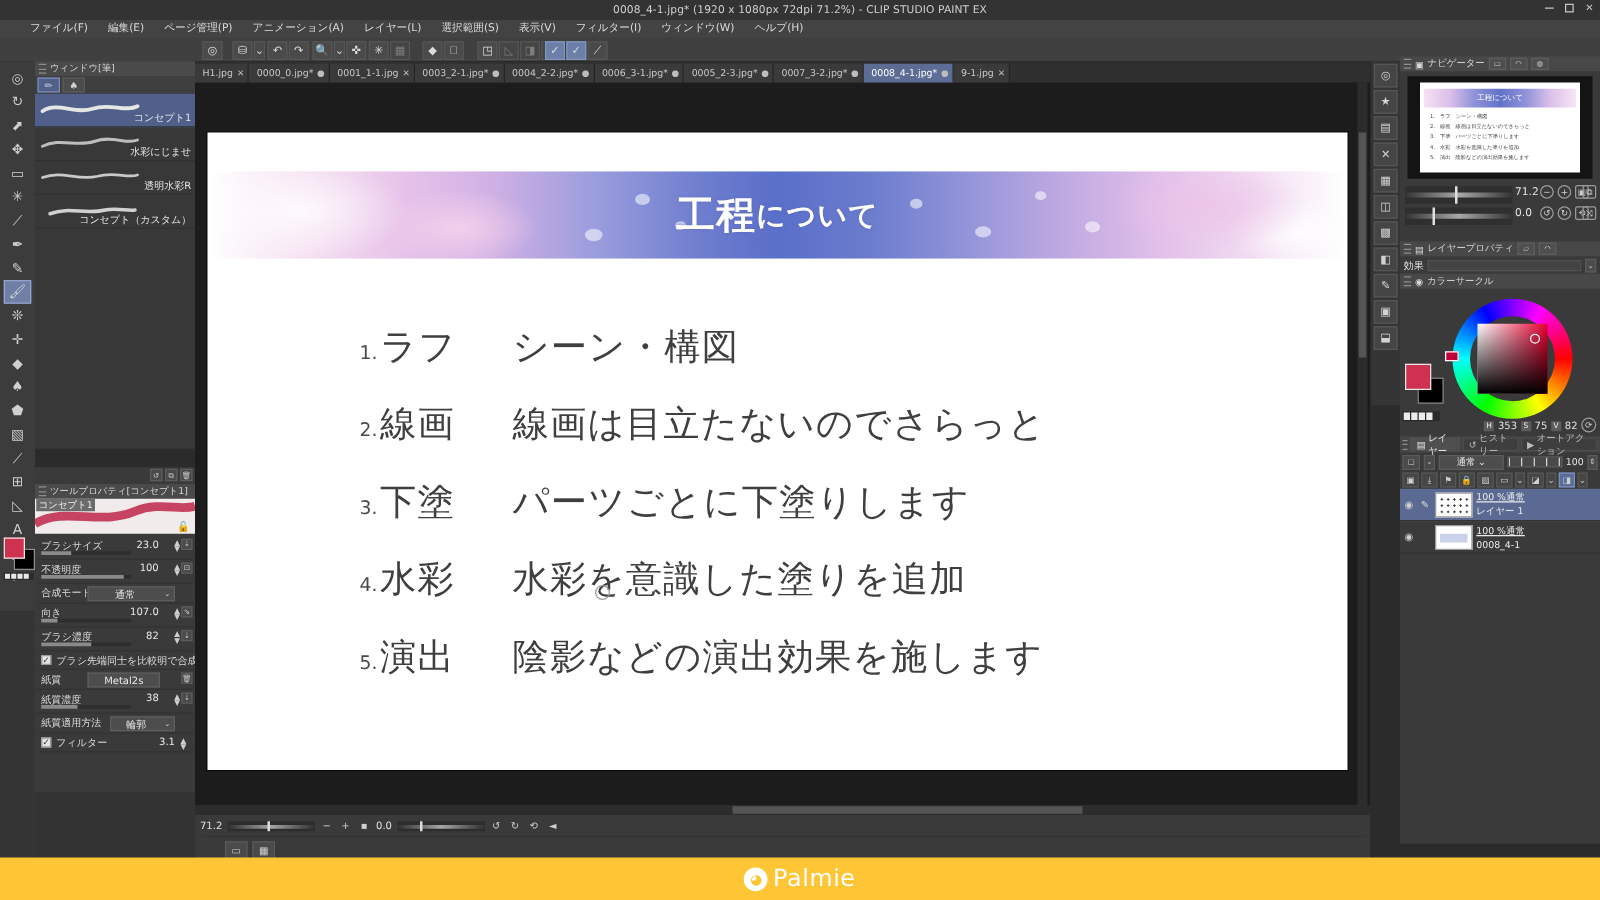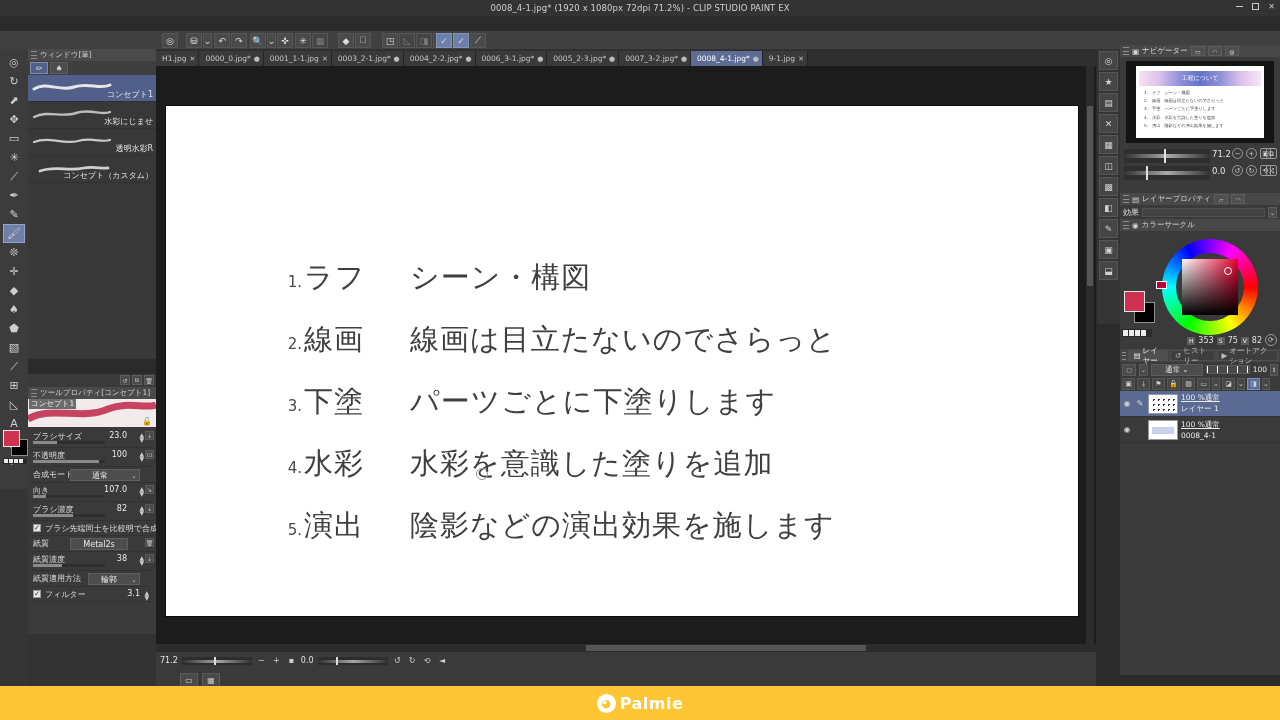--- a/index.html
+++ b/index.html
@@ -256,21 +256,21 @@
                  display:flex; align-items:center; gap:4px; padding-left:24px; }
   .bt { width:18px; height:15px; background:#4a4a4a; border:1px solid #5a5a5a; display:flex;
         align-items:center; justify-content:center; font-size:8px; color:#d0d0d0; }
 
   
   .palmiebar { position:absolute; left:0; top:686px; width:1280px; height:34px; background:#fec534;
                display:flex; align-items:center; justify-content:center; gap:5px; }
   .palmie-logo { display:flex; align-items:center; gap:4px; }
   .palmie-cat { width:19px; height:19px; border-radius:50%; background:#ffffff;
                 display:flex; align-items:center; justify-content:center; font-size:11px; color:#fec534; }
-  .palmie-text { font-size:16px; font-weight:700; color:#ffffff; letter-spacing:.5px;text-align:right; }
+  .palmie-text { font-size:19px; font-weight:400; color:#ffffff; letter-spacing:.5px;text-align:right; }
   .leftstrip { position:absolute; left:0; top:489px; width:28px; height:197px; background:#353535; }
   .darkfill { position:absolute; left:28px; top:634px; width:128px; height:52px; background:#333; }
 </style>
 </head>
 <body>
 
 <div id="app">
 
   <div class="titlebar">
     <div class="title">0008_4-1.jpg* (1920 x 1080px 72dpi 71.2%) - CLIP STUDIO PAINT EX</div>
@@ -278,20 +278,32 @@
       <div class="winbtn">
           <span class="dash"></span>
         </div>
       <div class="winbtn">
           <span class="sq"></span>
         </div>
       <div class="winbtn">✕</div>
     </div>
   </div>
 
+  <div class="menubar">
+    <div class="menuitem">ファイル(F)</div>
+    <div class="menuitem">編集(E)</div>
+    <div class="menuitem">ページ管理(P)</div>
+    <div class="menuitem">アニメーション(A)</div>
+    <div class="menuitem">レイヤー(L)</div>
+    <div class="menuitem">選択範囲(S)</div>
+    <div class="menuitem">表示(V)</div>
+    <div class="menuitem">フィルター(I)</div>
+    <div class="menuitem">ウィンドウ(W)</div>
+    <div class="menuitem">ヘルプ(H)</div>
+  </div>
 
   <div class="cmdbar">
     <div class="cmdgroup" style="left:162px;">
       <div class="cmdbtn">◎</div>
     </div>
     <div class="cmdgroup" style="left:186px;">
       <div class="cmdbtn">⛁</div>
       <div class="cmdbtn" style="width:9px;">⌄</div>
     </div>
     <div class="cmdgroup" style="left:214px;">
@@ -556,20 +568,34 @@
       </div>
       <div class="dtab">
         <span>9-1.jpg</span>
         <span class="mk">✕</span>
       </div>
     </div>
 
     <div class="doc">
       <div class="page">
 
+        <div class="banner">
+          <div class="bg"></div>
+          <div class="speck" style="left:340px; top:18px; width:12px; height:9px;"></div>
+          <div class="speck" style="left:372px; top:40px; width:9px; height:7px;"></div>
+          <div class="speck" style="left:300px; top:46px; width:14px; height:10px;"></div>
+          <div class="speck" style="left:560px; top:22px; width:10px; height:8px;"></div>
+          <div class="speck" style="left:612px; top:44px; width:13px; height:9px;"></div>
+          <div class="speck" style="left:660px; top:16px; width:9px; height:7px;"></div>
+          <div class="speck" style="left:700px; top:40px; width:12px; height:9px;"></div>
+          <div class="title">
+            <span>工程</span>
+              <span class="sm">について</span>
+          </div>
+        </div>
 
         <div class="steps">
           <div class="step">
             <span class="num">1.</span>
             <span class="key">ラフ</span>
             <span class="desc">シーン・構図</span>
           </div>
           <div class="step">
             <span class="num">2.</span>
             <span class="key">線画</span>

